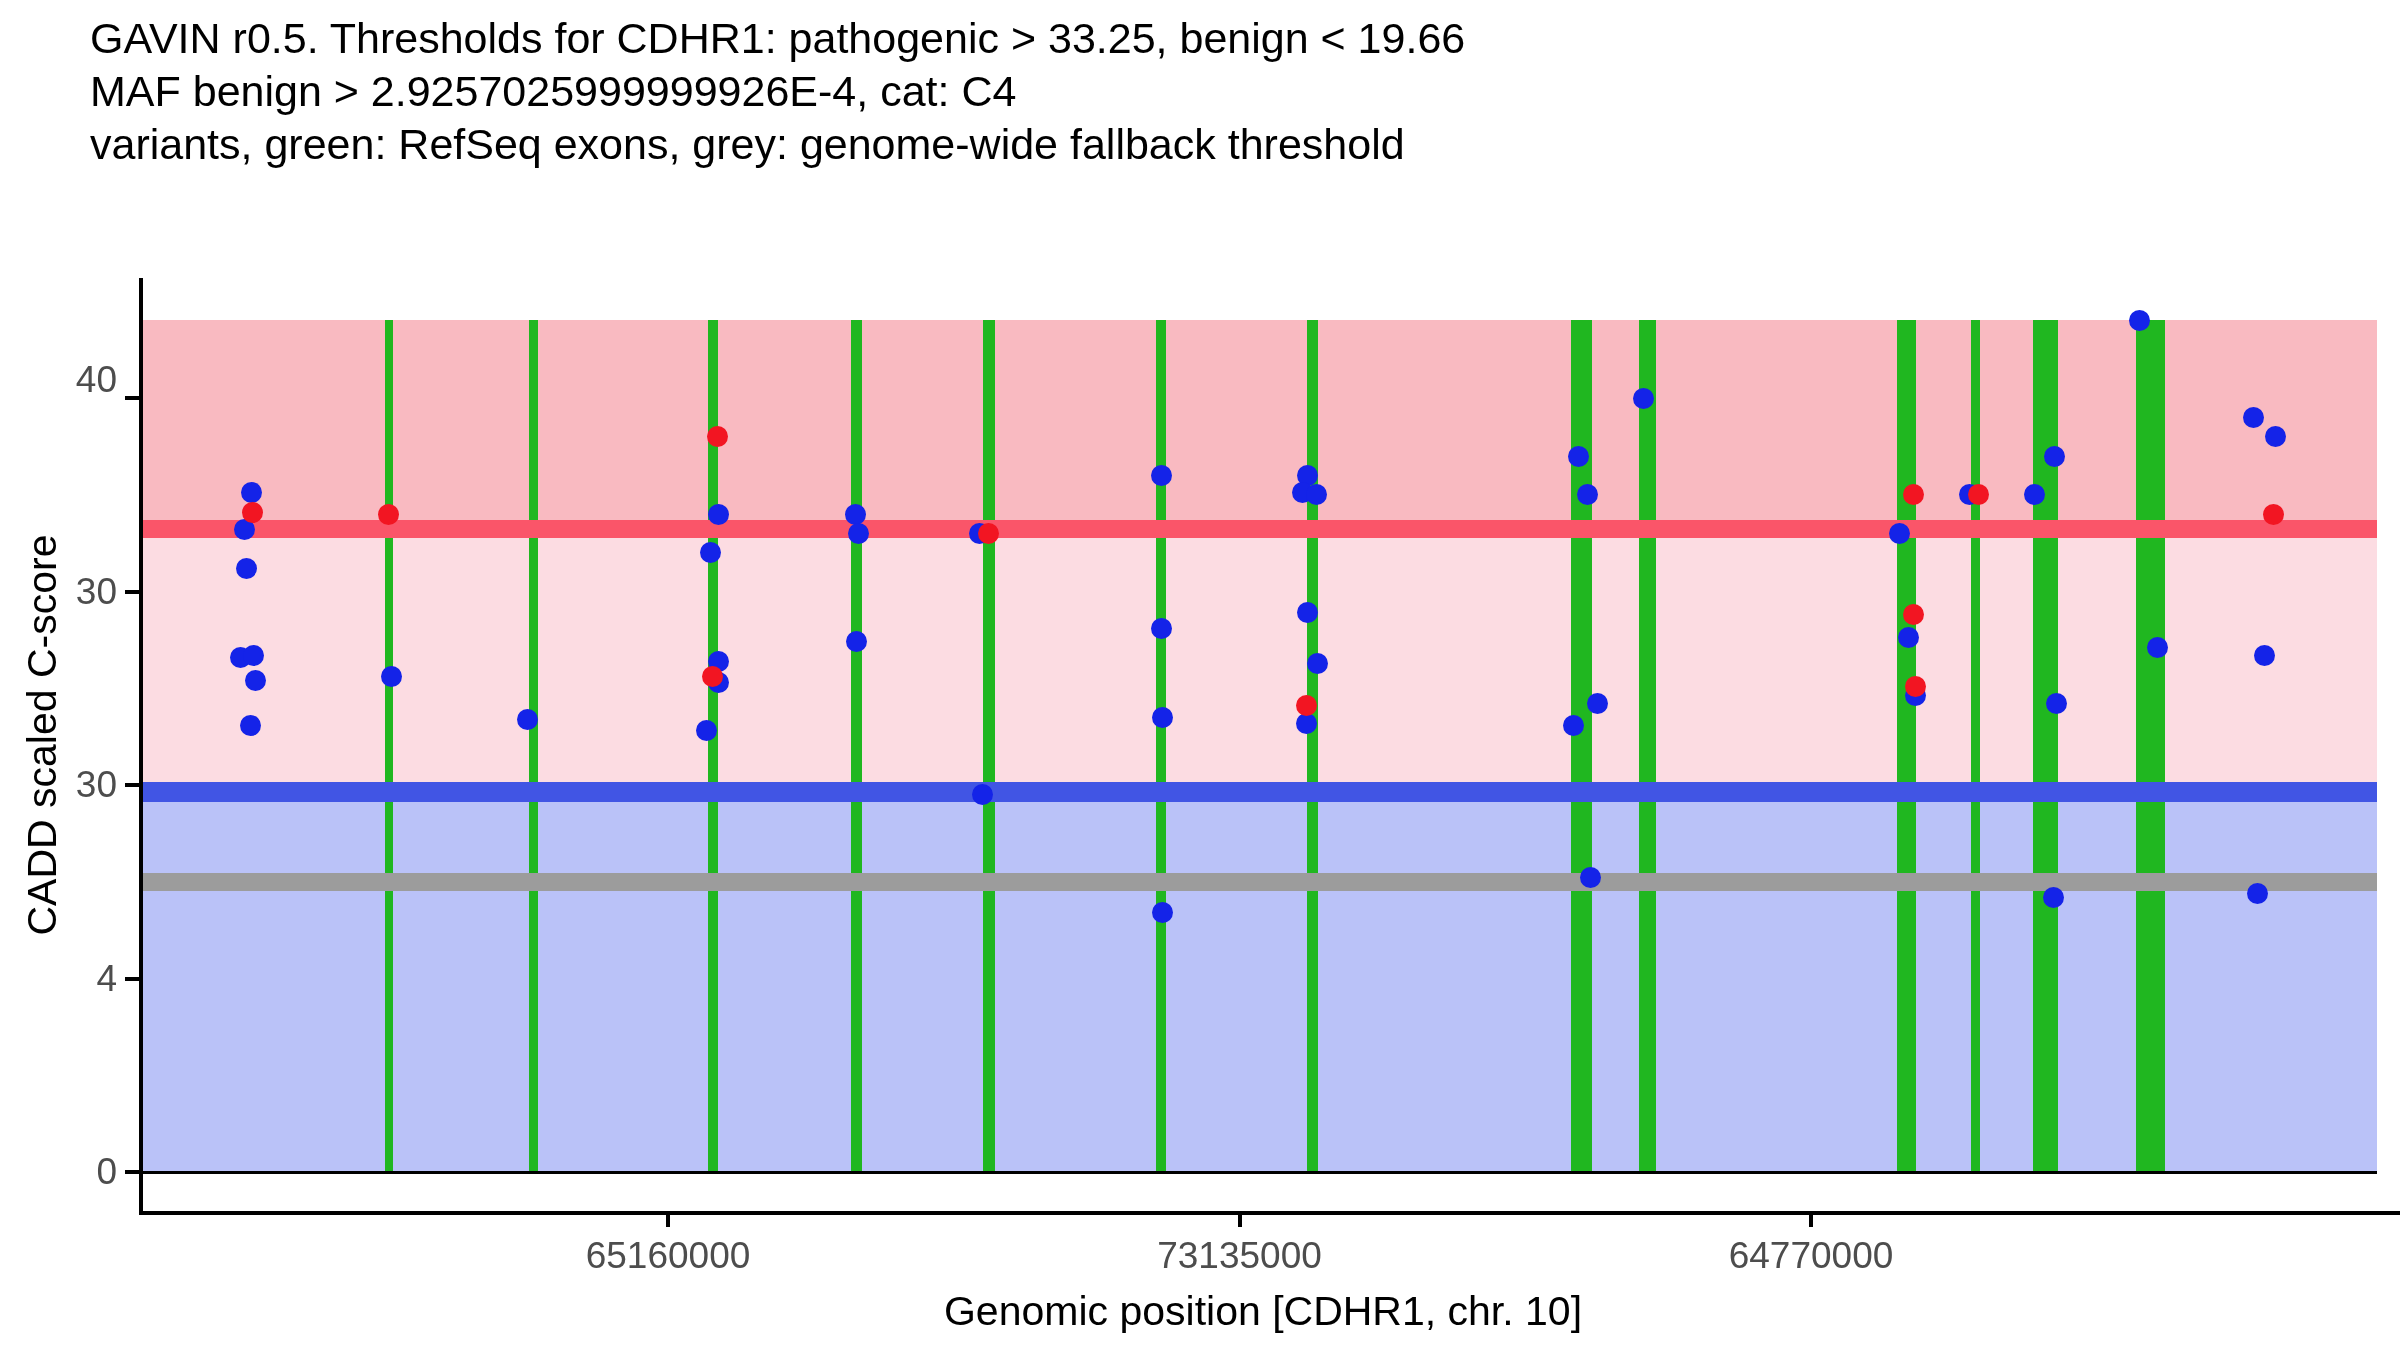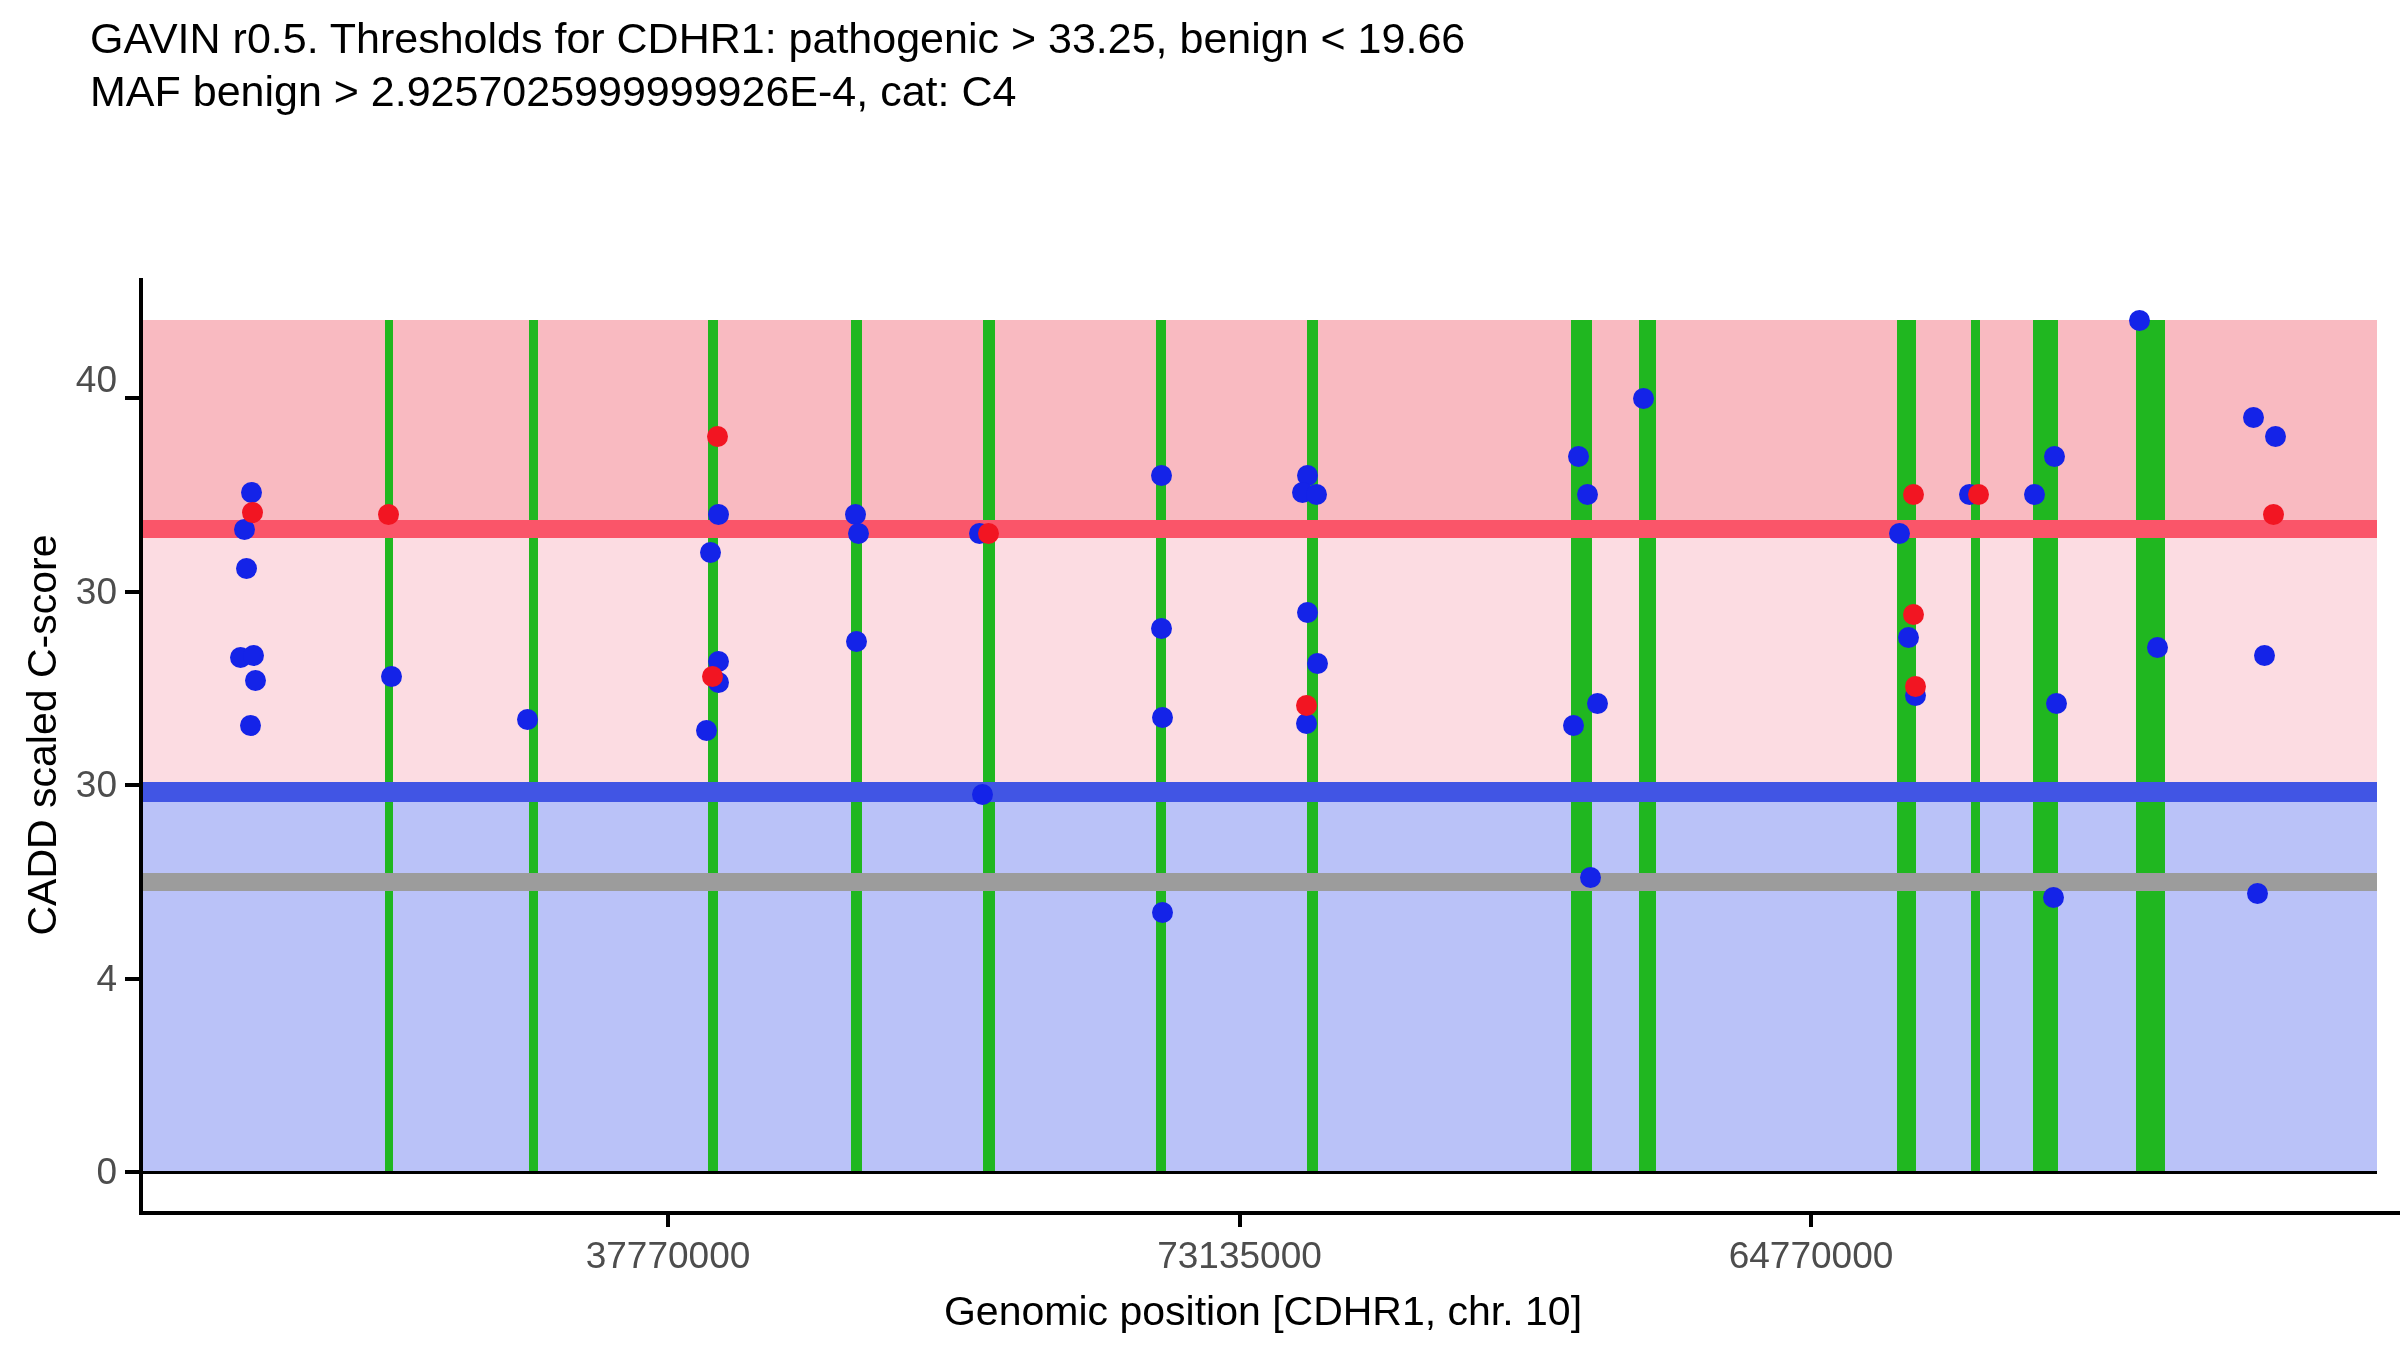--- a/index.html
+++ b/index.html
@@ -15,20 +15,21 @@
   .ylabel{transform:translate(-100%,-50%);}
   .xlabel{transform:translateX(-50%);}
 </style>
 </head>
 <body>
 
 <div class="fig">
   <div class="title">
     <div>GAVIN r0.5. Thresholds for CDHR1: pathogenic &gt; 33.25, benign &lt; 19.66</div>
     <div>MAF benign &gt; 2.9257025999999926E-4, cat: C4</div>
+    <div>variants, green: RefSeq exons, grey: genome-wide fallback threshold</div>
   </div>
 
   <div class="ylab">CADD scaled C-score</div>
   <div class="xlab">Genomic position [CDHR1, chr. 10]</div>
 
   <div id="panel">
       <div class="band" style="left: 141.077px; width: 2235.71px; top: 320.019px; height: 208.593px; background: rgb(249, 186, 193);"></div>
       <div class="band" style="left: 141.077px; width: 2235.71px; top: 528.612px; height: 262.966px; background: rgb(252, 220, 226);"></div>
       <div class="band" style="left: 141.077px; width: 2235.71px; top: 791.579px; height: 380.421px; background: rgb(186, 194, 248);"></div>
       <div class="exon" style="left: 384.879px; width: 8.001px; top: 320.019px; height: 851.981px; background: rgb(32, 183, 32);"></div>
@@ -114,19 +115,19 @@
       <div class="ticklabel ylabel" style="left: 117px; top: 1172px;">0</div>
       <div class="tick" style="left: 125px; width: 14px; top: 976.5px; height: 4px; background: rgb(0, 0, 0);"></div>
       <div class="ticklabel ylabel" style="left: 117px; top: 978.5px;">4</div>
       <div class="tick" style="left: 125px; width: 14px; top: 783px; height: 4px; background: rgb(0, 0, 0);"></div>
       <div class="ticklabel ylabel" style="left: 117px; top: 785px;">30</div>
       <div class="tick" style="left: 125px; width: 14px; top: 589.5px; height: 4px; background: rgb(0, 0, 0);"></div>
       <div class="ticklabel ylabel" style="left: 117px; top: 591.5px;">30</div>
       <div class="tick" style="left: 125px; width: 14px; top: 396px; height: 4px; background: rgb(0, 0, 0);"></div>
       <div class="ticklabel ylabel" style="left: 117px; top: 380px;">40</div>
       <div class="tick" style="left: 666px; width: 4px; top: 1215px; height: 12px; background: rgb(0, 0, 0);"></div>
-      <div class="ticklabel xlabel" style="left: 668px; top: 1235px;">37770000</div>
+      <div class="ticklabel xlabel" style="left: 668px; top: 1235px;">65160000</div>
       <div class="tick" style="left: 1237.5px; width: 4px; top: 1215px; height: 12px; background: rgb(0, 0, 0);"></div>
       <div class="ticklabel xlabel" style="left: 1239.5px; top: 1235px;">73135000</div>
       <div class="tick" style="left: 1809px; width: 4px; top: 1215px; height: 12px; background: rgb(0, 0, 0);"></div>
       <div class="ticklabel xlabel" style="left: 1811px; top: 1235px;">64770000</div>
     </div>
 </div>
 
 </body></html>

